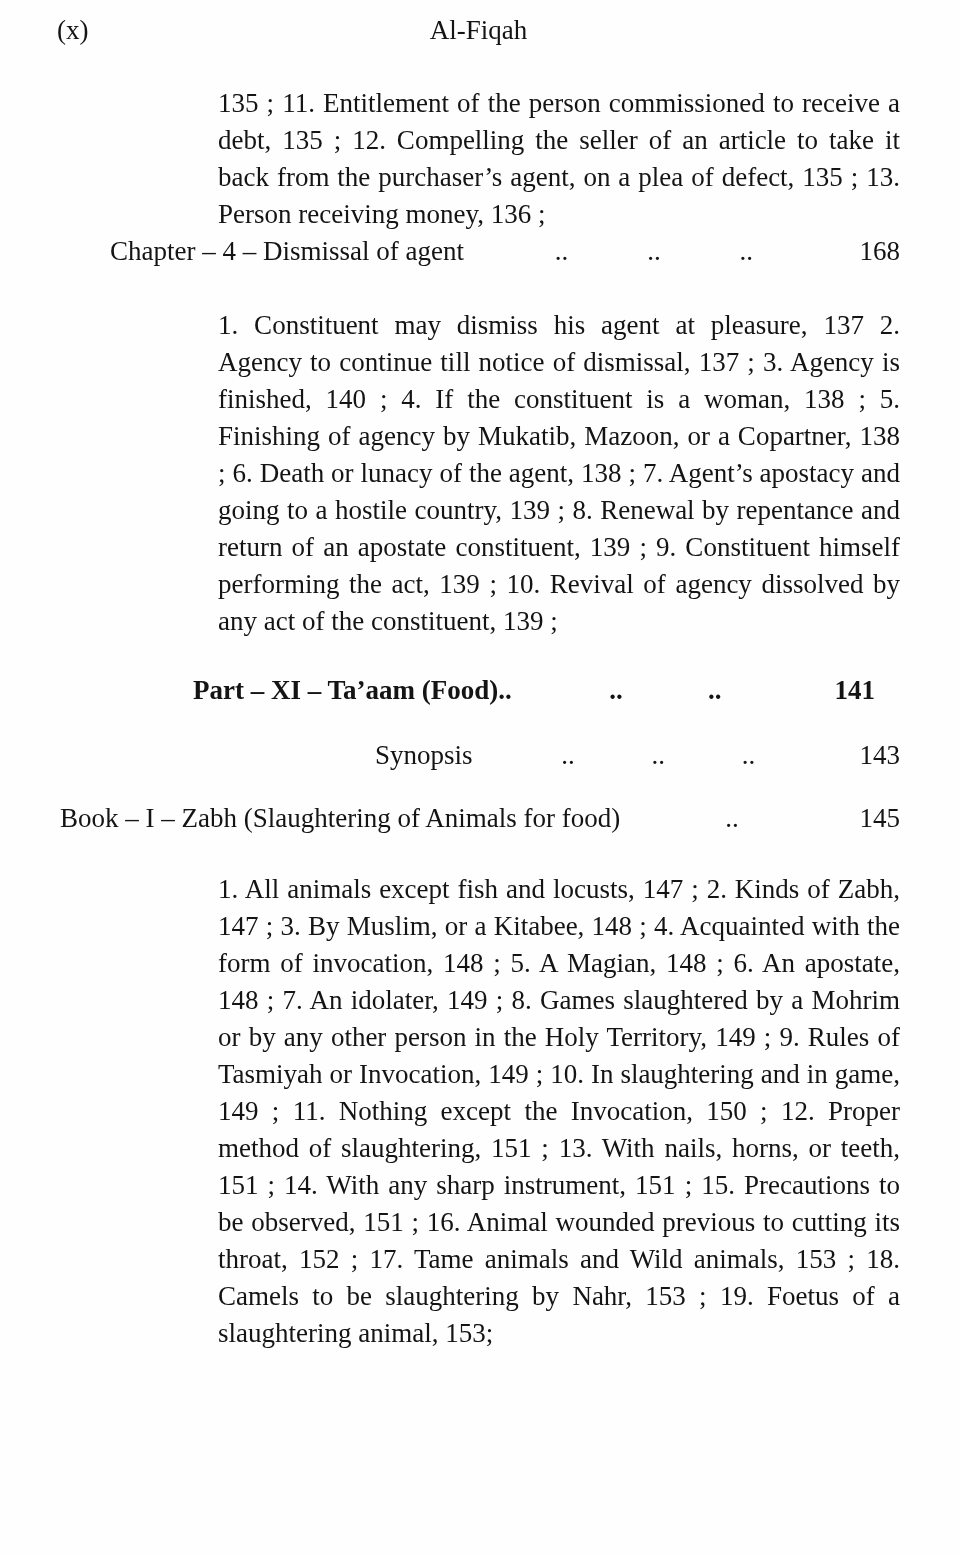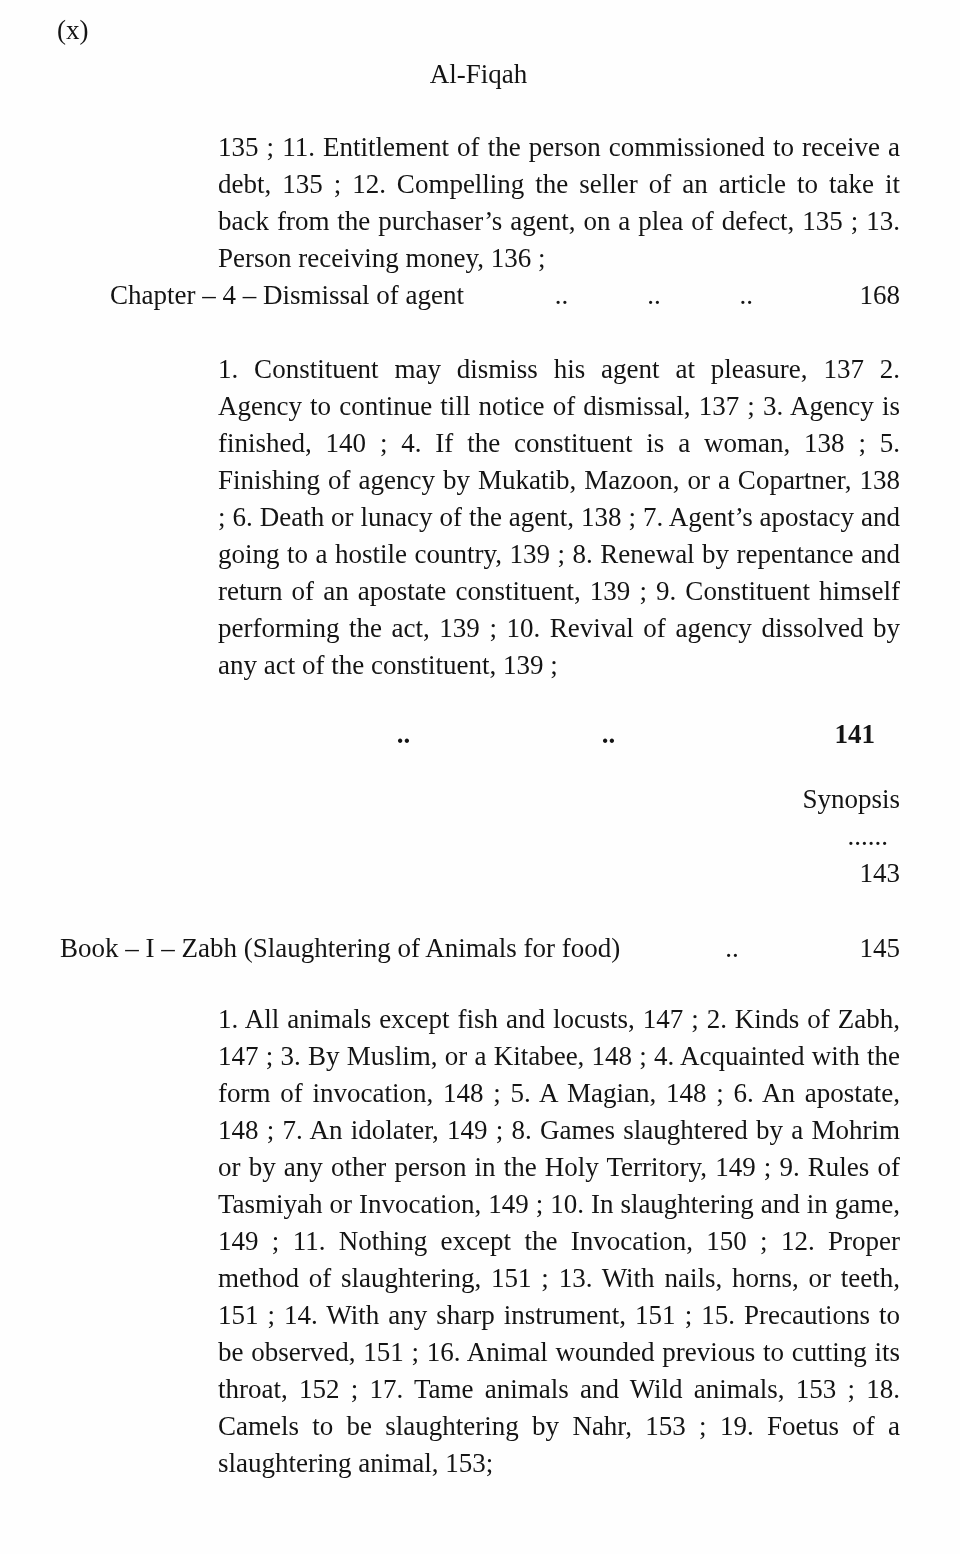--- a/index.html
+++ b/index.html
@@ -20,21 +20,21 @@
     line-height: 37px;
     padding: 12px 60px 0 57px;
     overflow: hidden;
   }
   .page-header {
     display: grid;
     grid-template-columns: 1fr 1fr 1fr;
     margin-bottom: 36px;
   }
   .h-left   { text-align: left; }
-  .h-center { text-align: center; margin-top: 44px; }
+  .h-center { text-align: center; }
   .h-right  { text-align: left; padding-left: 142px; white-space: nowrap; }
 
   .toc-para {
     margin: 0 0 0 161px;
     text-align: justify;
   }
   .toc-line {
     display: flex;
     align-items: flex-end;
     white-space: nowrap;
@@ -50,22 +50,22 @@
   .leader span { flex: none; }
   .toc-page {
     flex: none;
     min-width: 56px;
     text-align: right;
   }
 
   .chapter-line  { margin-left: 53px;  margin-top: 0; }
   .para-2        { margin-top: 37px; }
   .part-line     { margin-left: 136px; margin-right: 25px; margin-top: 32px; font-weight: bold; }
-  .synopsis-line { margin-left: 318px; margin-top: 28px; flex-direction: column; }
-  .book-line     { margin-left: 3px;   margin-top: 38px; }
+  .synopsis-line { margin-left: 318px; margin-top: 28px; }
+  .book-line     { margin-left: 3px;   margin-top: 26px; }
   .para-3        { margin-top: 34px; }
 </style>
 </head>
 <body>
 
 <div class="page">
 
   <header class="page-header">
     <span class="h-left">(x)</span>
     <span class="h-center">Al-Fiqah</span>
@@ -79,20 +79,21 @@
       <span>..</span>
       <span>..</span>
       <span>..</span>
     </span>
     <span class="toc-page">168</span>
   </div>
 
   <p class="toc-para para-2">1. Constituent may dismiss his agent at pleasure, 137 2. Agency to continue till notice of dismissal, 137 ; 3. Agency is finished, 140 ; 4. If the constituent is a woman, 138 ; 5. Finishing of agency by Mukatib, Mazoon, or a Copartner, 138 ; 6. Death or lunacy of the agent, 138 ; 7. Agent’s apostacy and going to a hostile country, 139 ; 8. Renewal by repentance and return of an apostate constituent, 139 ; 9. Constituent himself performing the act, 139 ; 10. Revival of agency dissolved by any act of the constituent, 139 ;</p>
 
   <div class="toc-line part-line">
+    <span class="toc-label">Part – XI – Ta’aam (Food)..</span>
     <span class="leader">
       <span>..</span>
       <span>..</span>
     </span>
     <span class="toc-page">141</span>
   </div>
 
   <div class="toc-line synopsis-line">
     <span class="toc-label">Synopsis</span>
     <span class="leader">

